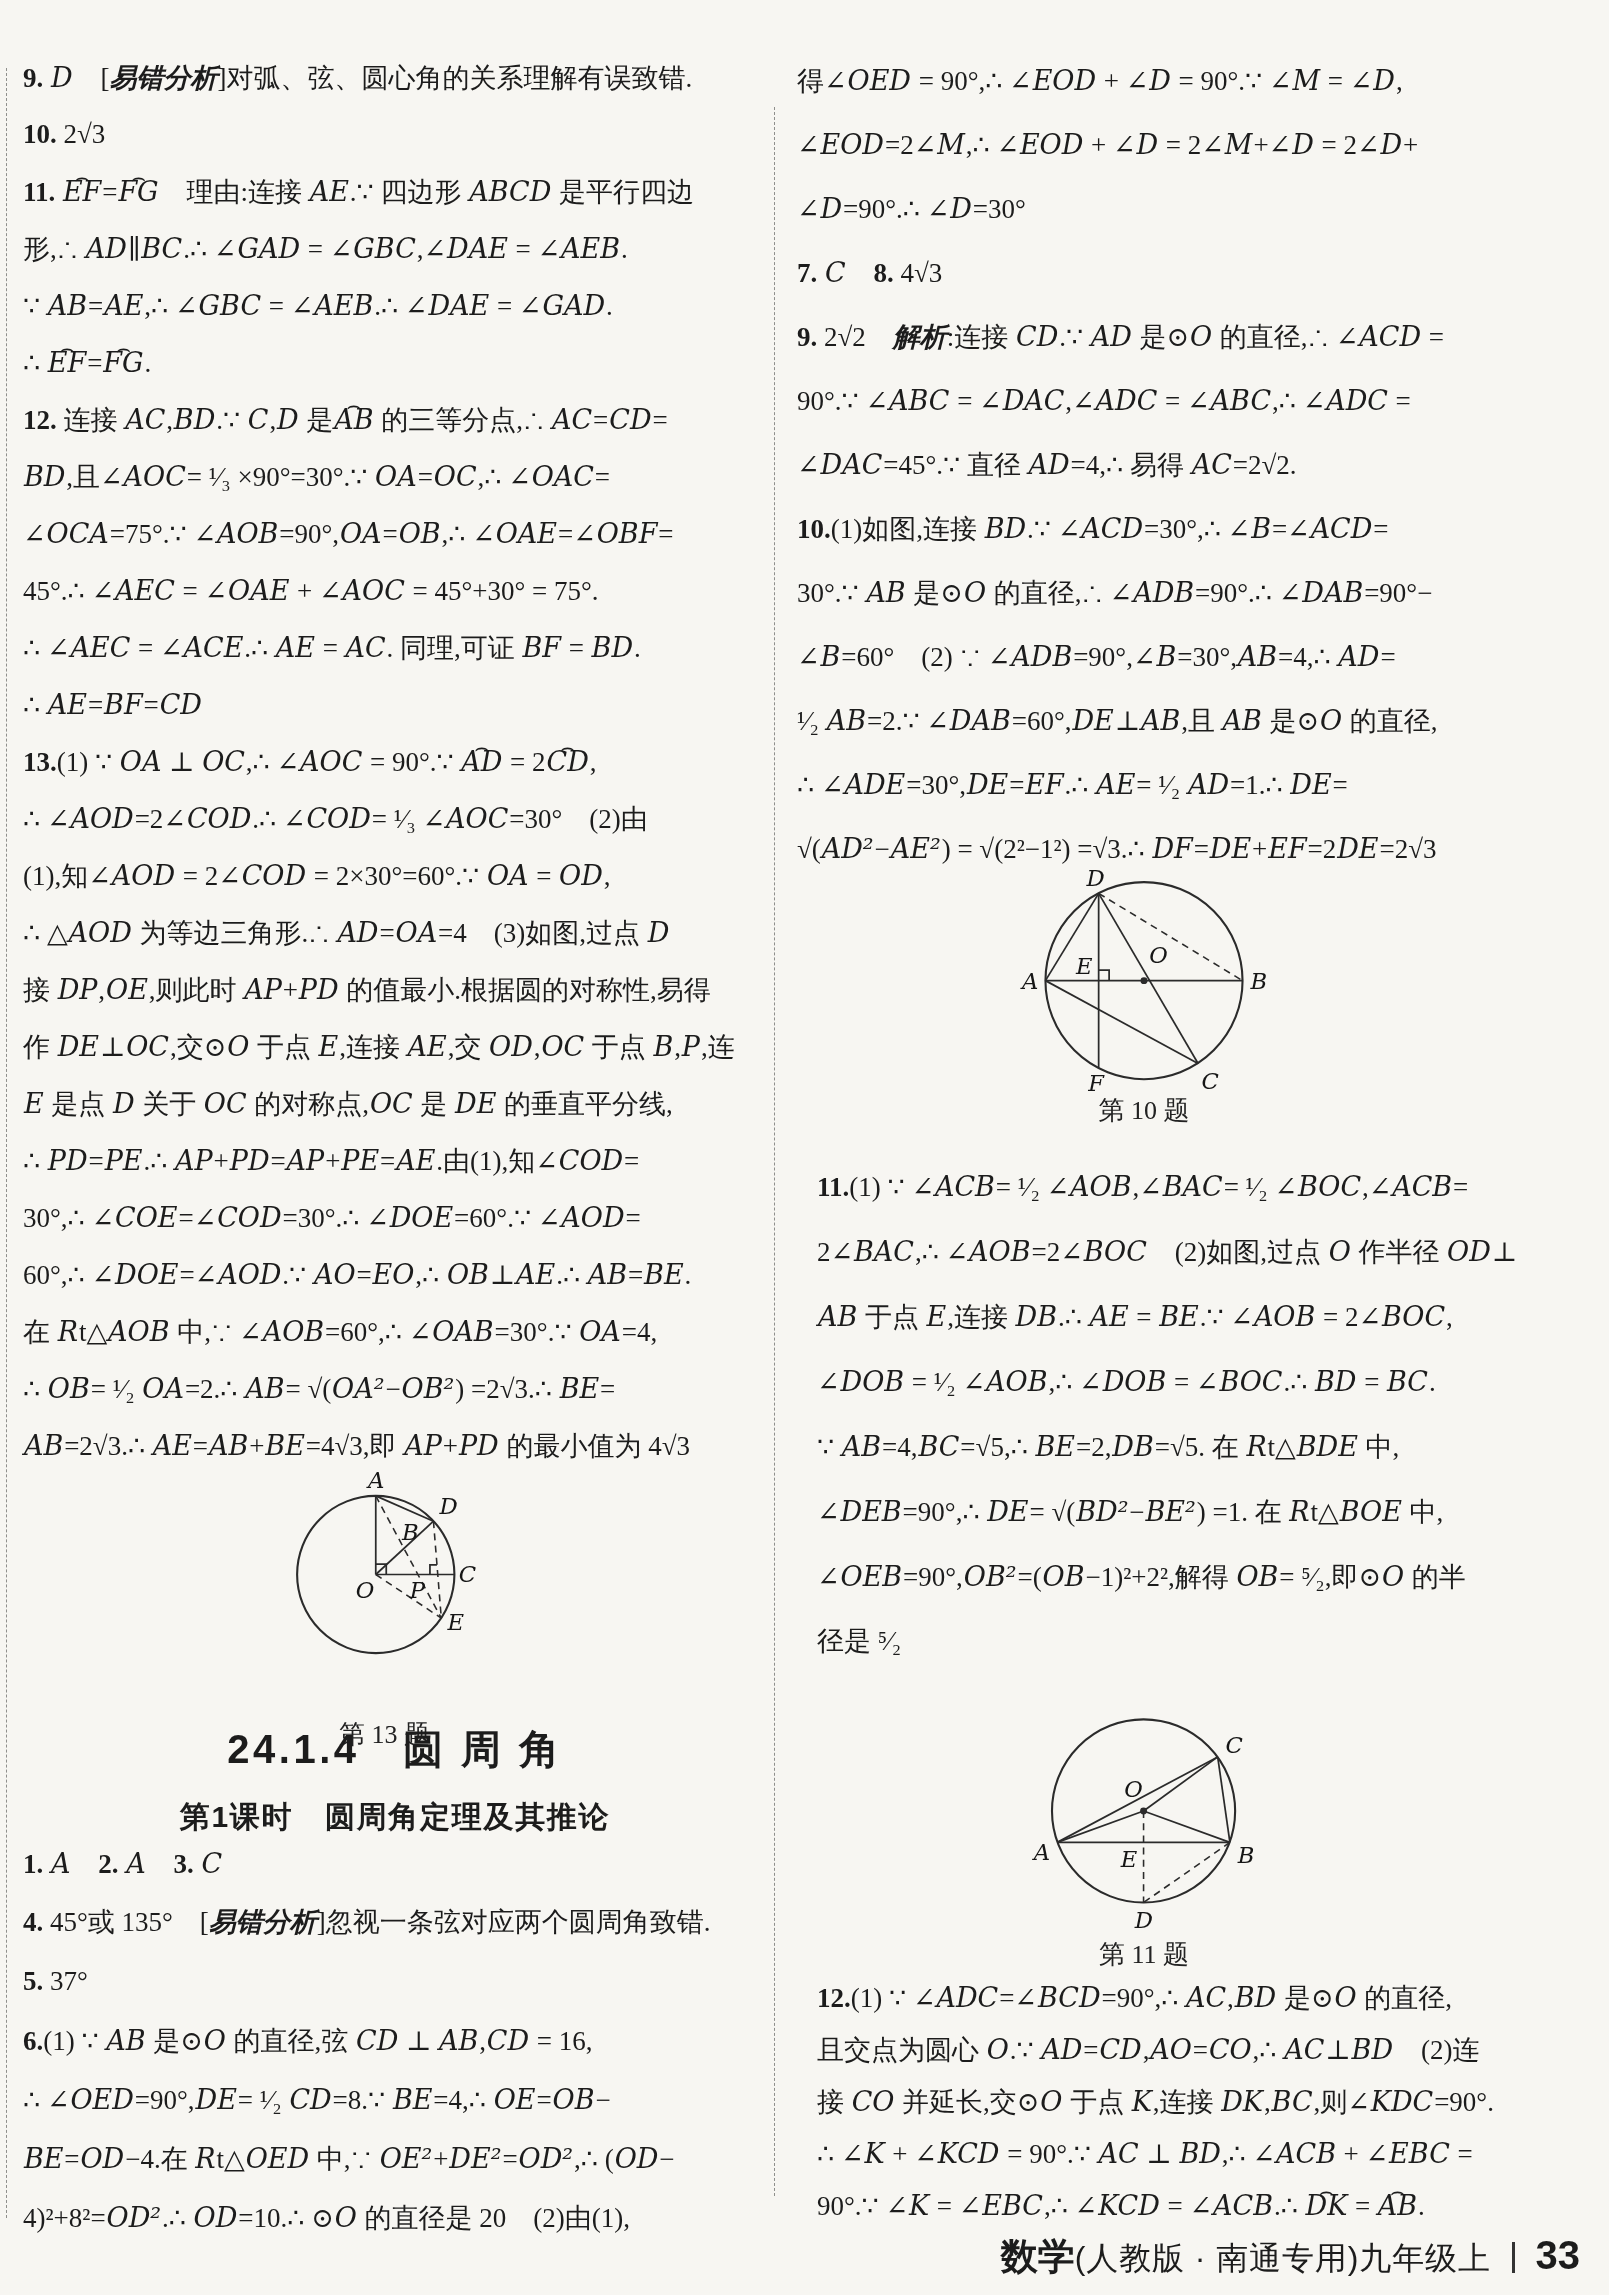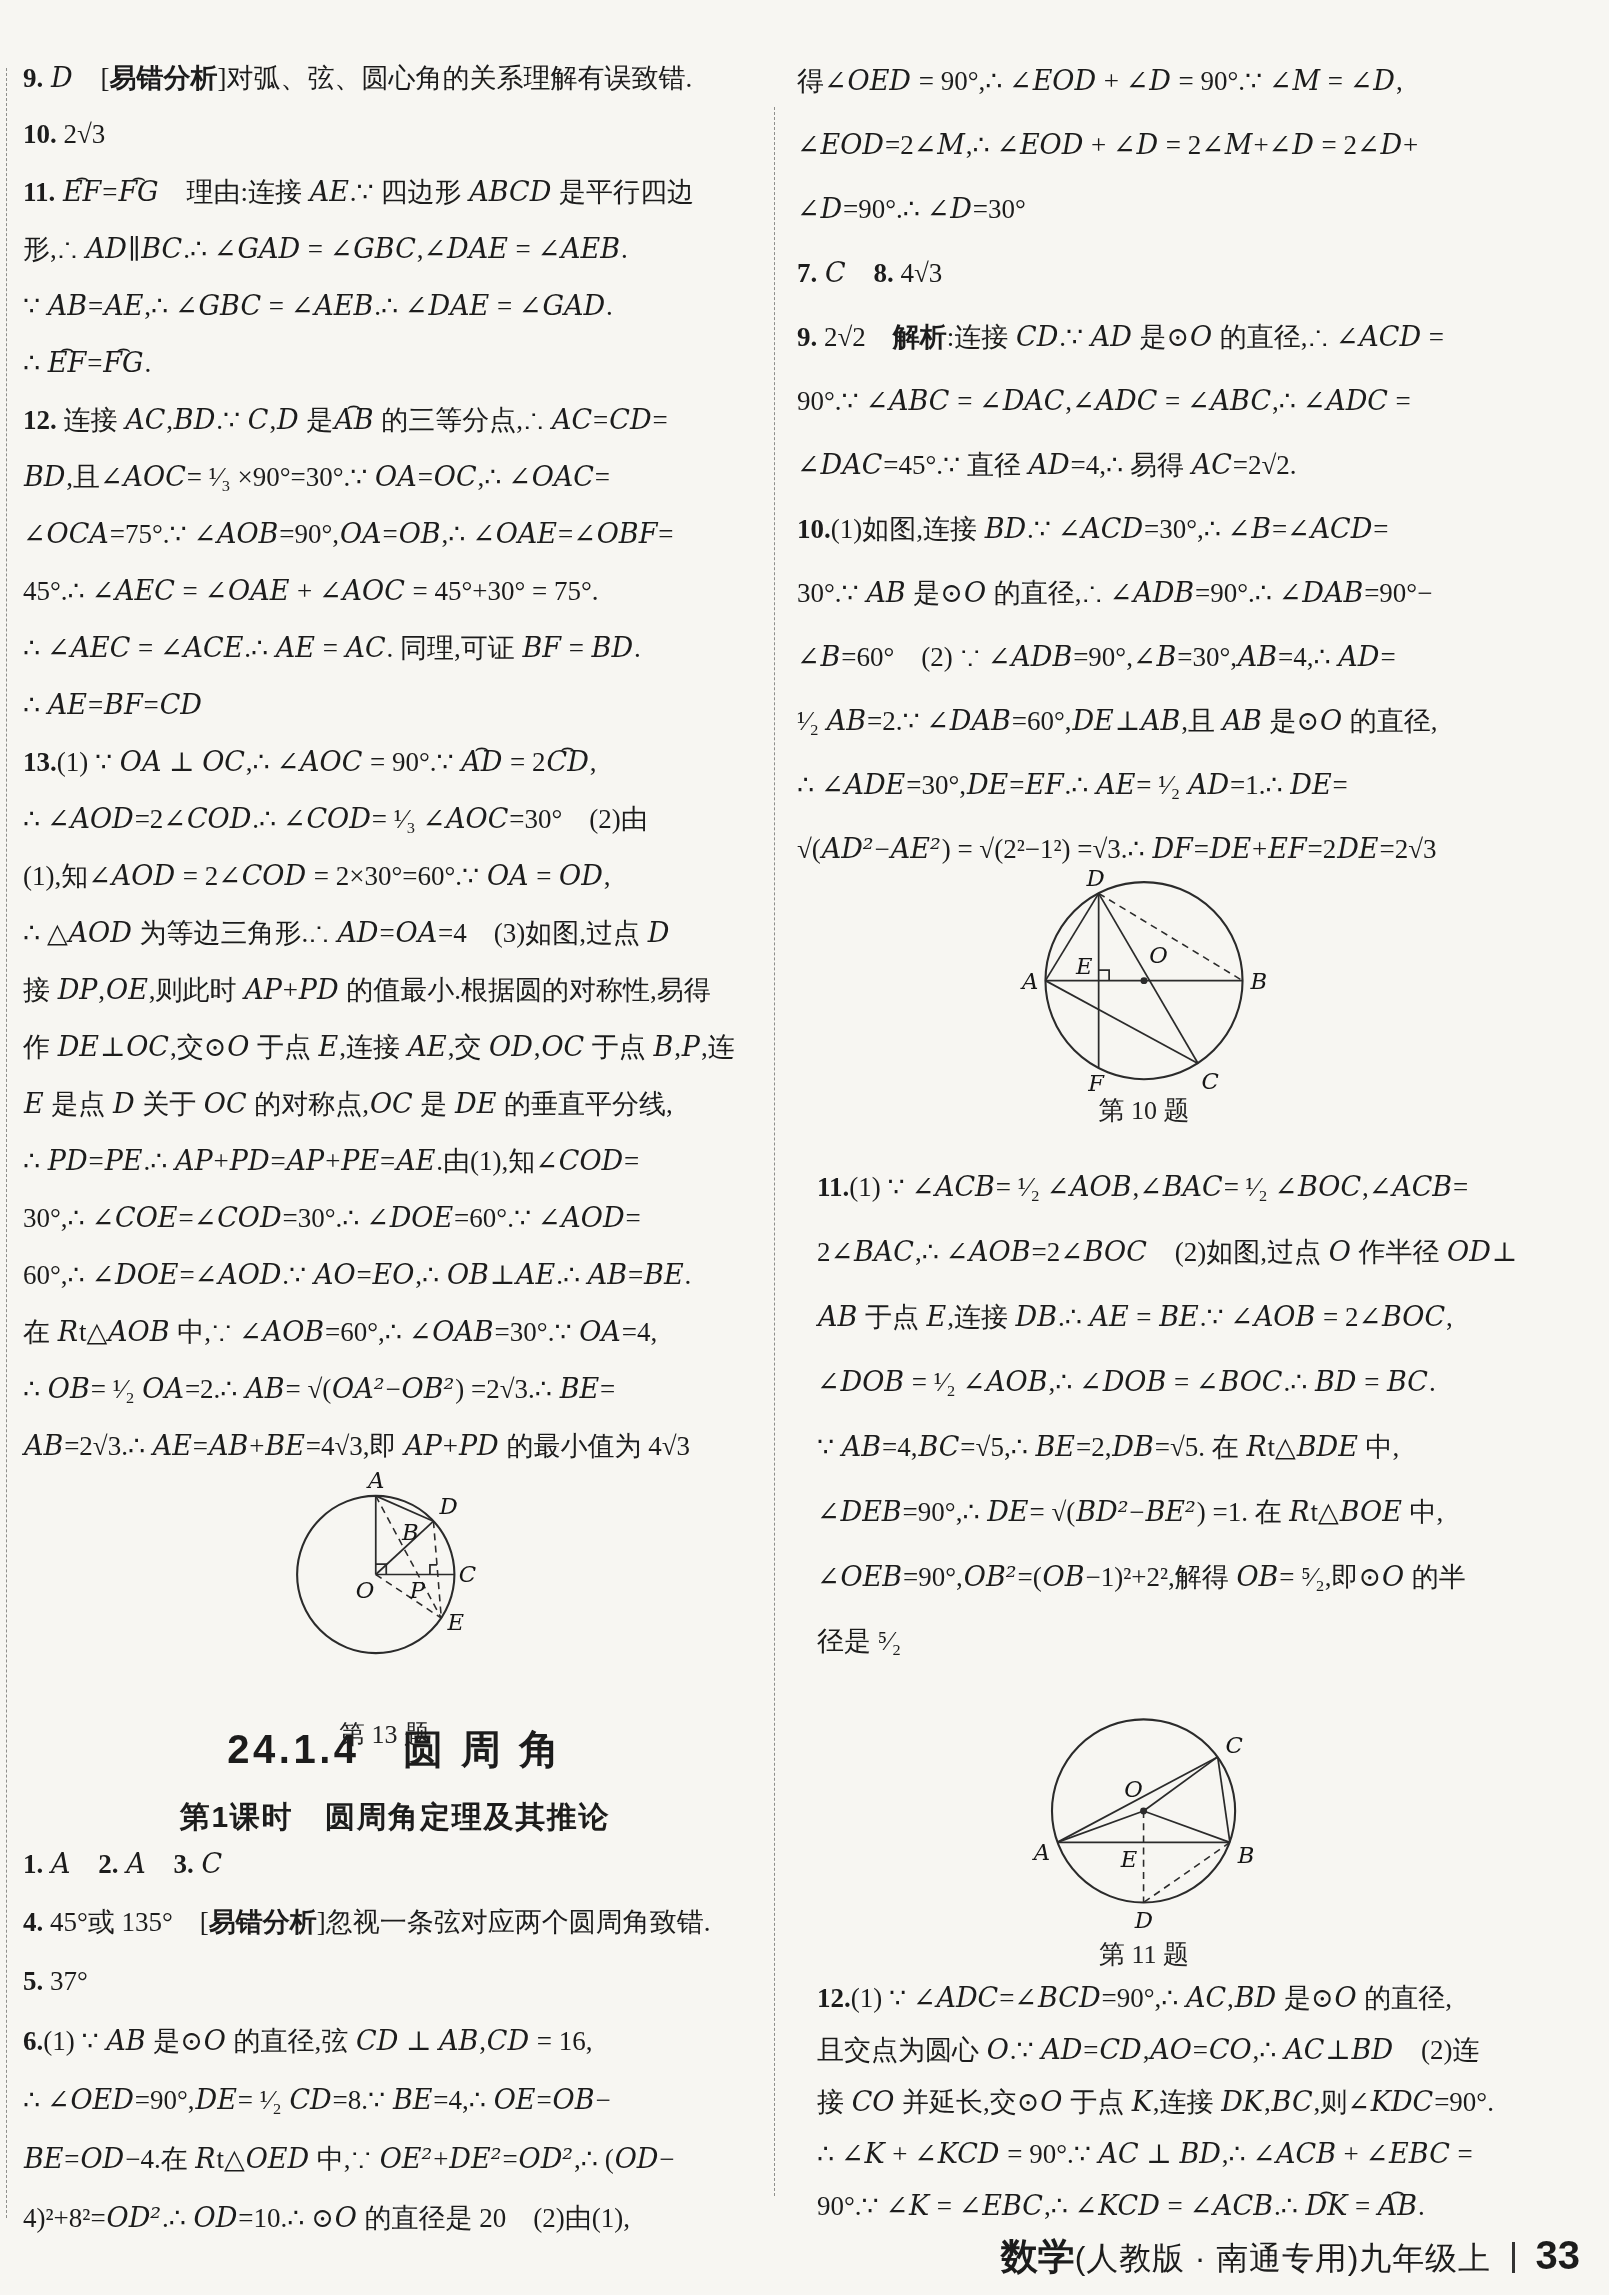--- a/index.html
+++ b/index.html
@@ -13,21 +13,21 @@
   }
   .rule{position:absolute;width:0;border-left:1.7px dashed #8f8f8c;}
   .block{position:absolute;}
   .tline{white-space:nowrap;font-size:27px;overflow:visible;}
   .lh65 .tline{height:57px;line-height:57px;}
   .lh68 .tline{height:59px;line-height:59px;}
   .lh73 .tline{height:64px;line-height:64px;}
   .lh75 .tline{height:65px;line-height:65px;}
   .lh60 .tline{height:52px;line-height:52px;}
   .tline b{font-weight:bold;}
-  .tline b.hei{font-family:"Liberation Sans","DejaVu Sans",sans-serif;font-weight:bold;}
+  .tline b.hei{font-family:"Liberation Sans","DejaVu Sans",sans-serif;font-weight:bold;font-style:italic;}
   .tline i{font-style:italic;font-family:"DejaVu Serif",serif;padding:0 0.9px;}
   .arc{position:relative;display:inline-block;}
   .arc::before{
     content:"\2322";
     position:absolute;top:-0.62em;left:50%;transform:translateX(-50%);
     font-size:0.85em;font-style:normal;
   }
   .h1{
     font-family:"Liberation Sans","DejaVu Sans",sans-serif;
     font-weight:bold;font-size:40px;text-align:center;letter-spacing:3.5px;

